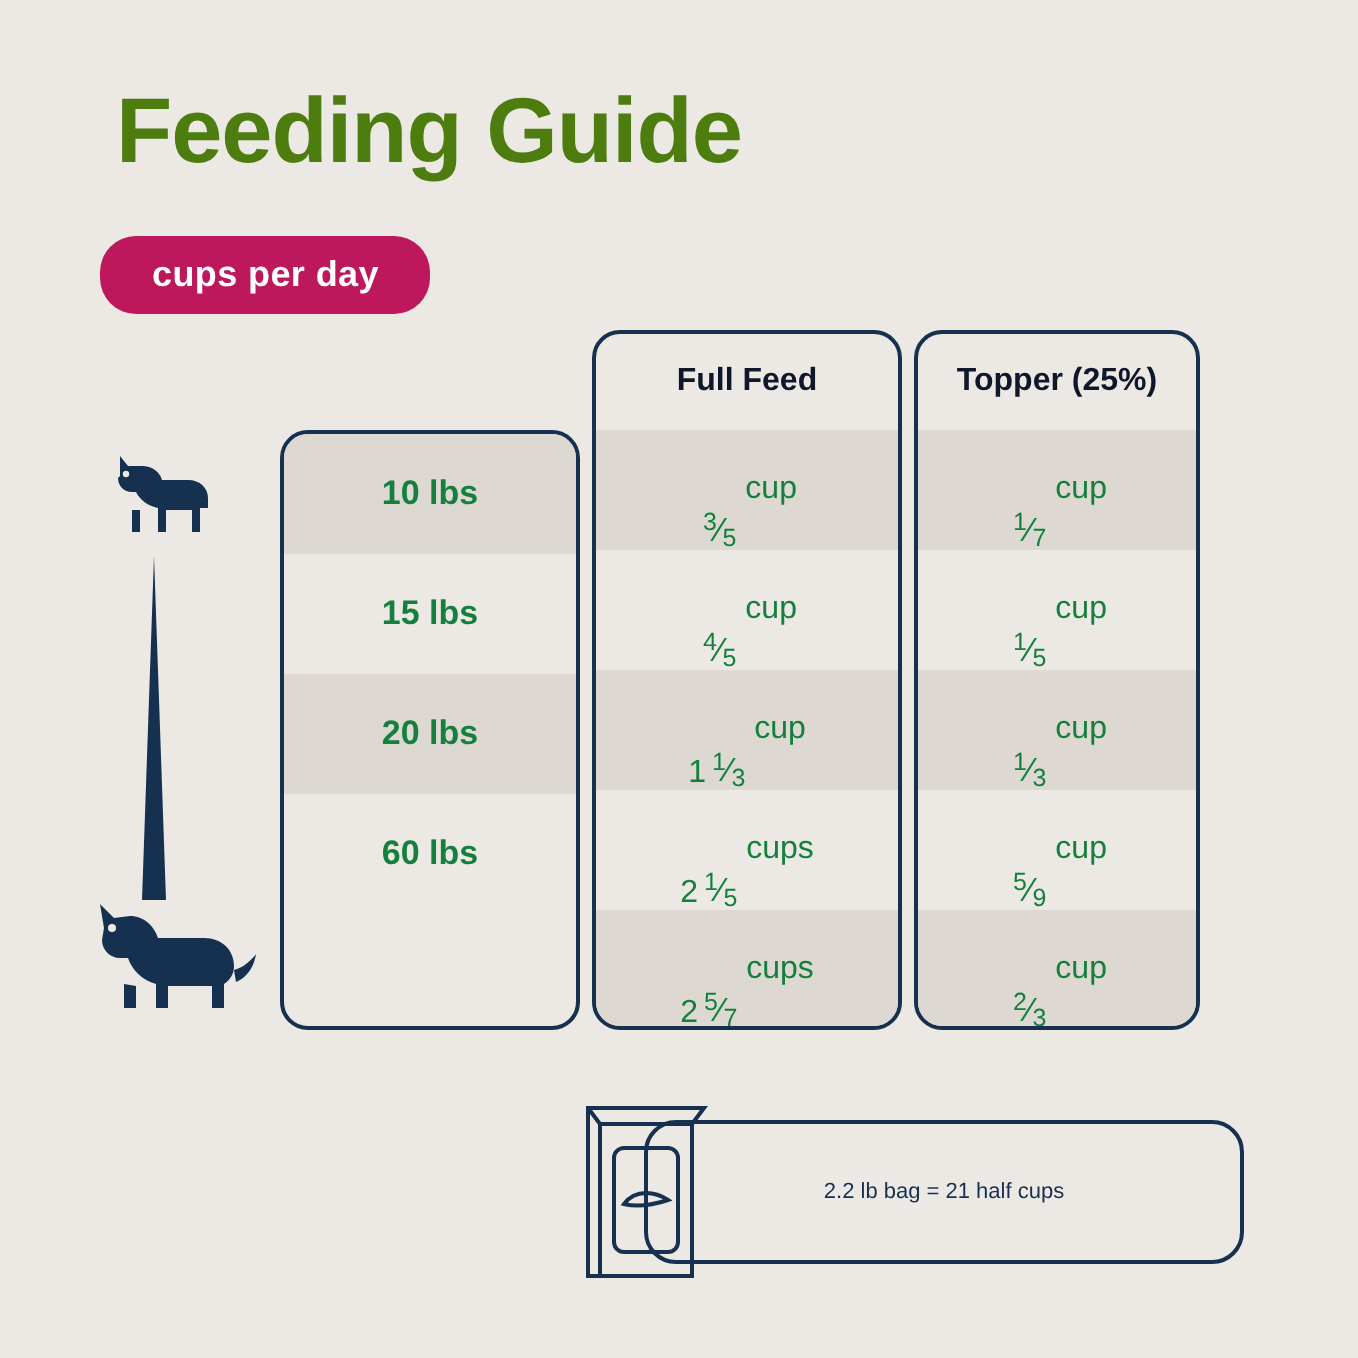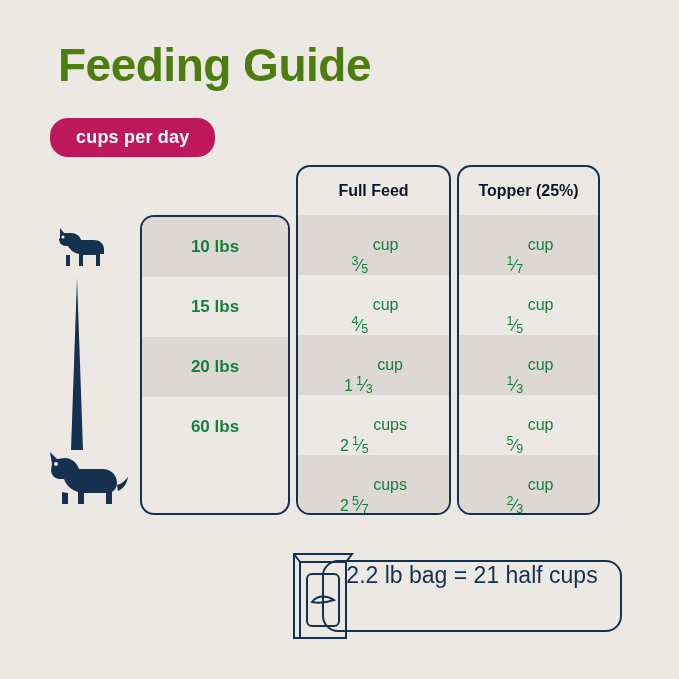--- a/index.html
+++ b/index.html
@@ -141,22 +141,23 @@
   .note-box {
     position: absolute;
     left: 322px;
     top: 560px;
     width: 300px;
     height: 72px;
     border: 2px solid #16304f;
     border-radius: 16px;
     box-sizing: border-box;
     display: flex;
+    align-items: center;
     justify-content: center;
-    font-size: 23px;
+    font-size: 11px;
     color: #16304f;
   }
   .bag {
     position: absolute;
     left: 278px;
     top: 538px;
     width: 90px;
     height: 105px;
   }
 </style>

